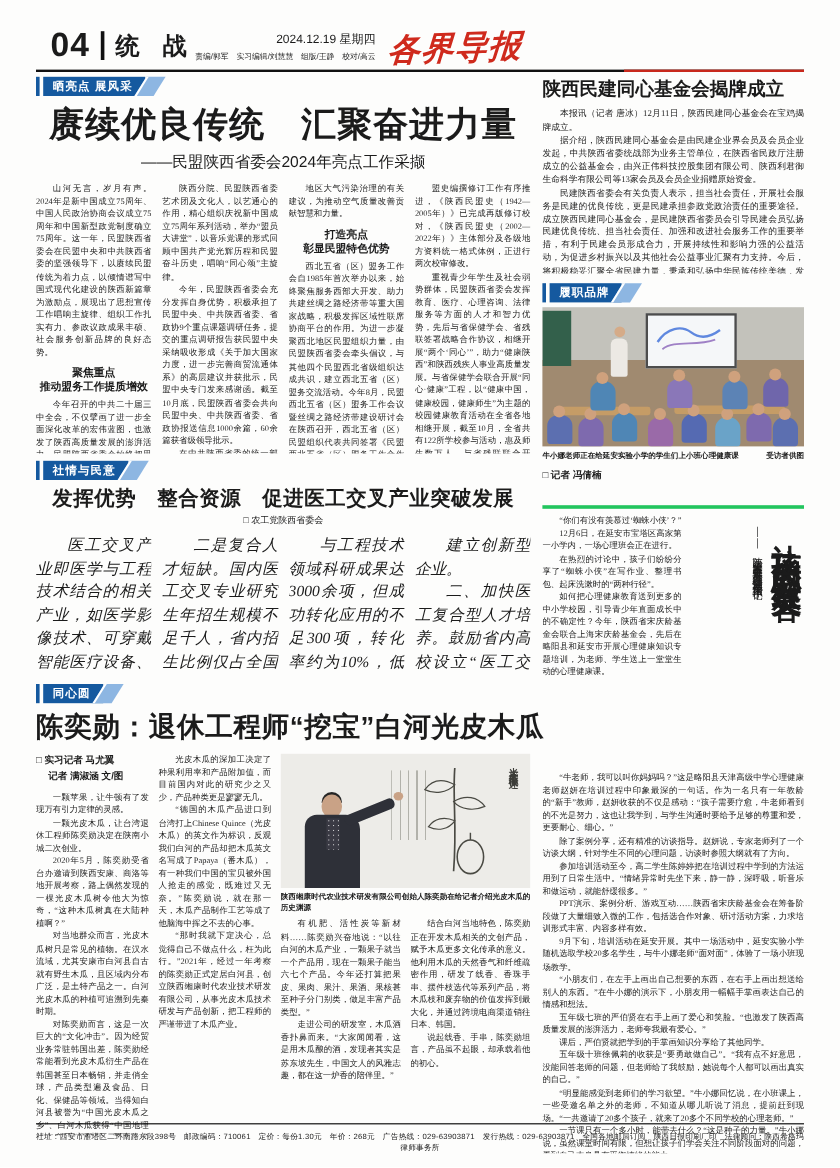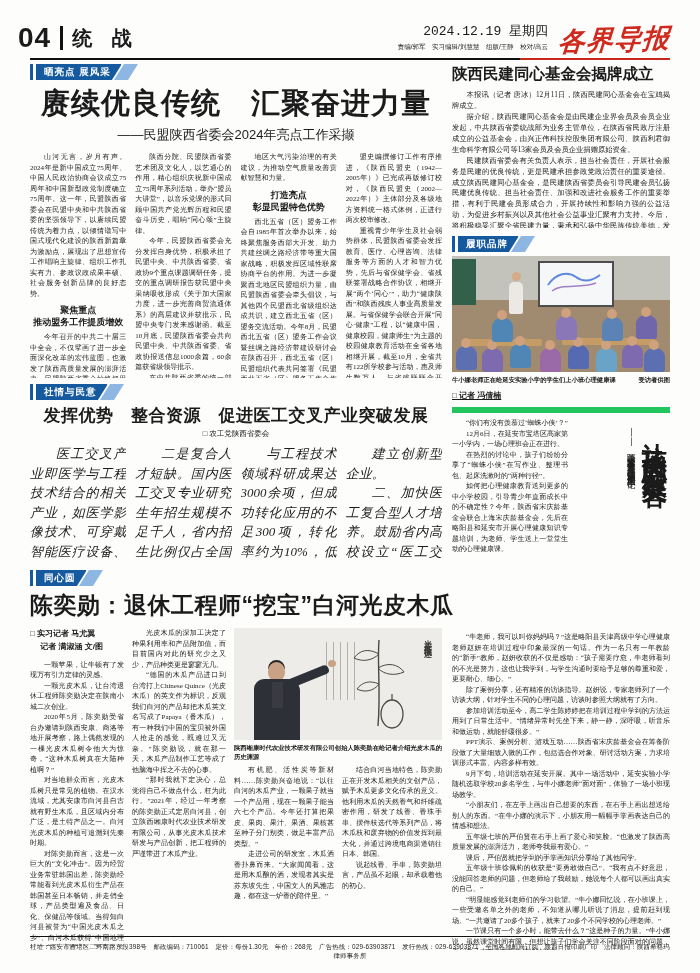--- a/index.html
+++ b/index.html
@@ -1,27 +1,27 @@
 <!DOCTYPE html>
 <html><head>
 <meta charset="utf-8">
 <style>
   html,body{margin:0;padding:0;background:#ffffff;}
   body{width:700px;height:973px;overflow:hidden;font-family:"Liberation Serif",serif;color:#1b1b1b;}
   .page{position:relative;width:700px;height:973px;background:#fdfdfc;}
 
   
-  .header{position:absolute;left:18px;right:30px;top:24px;height:30px;display:flex;justify-content:space-between;align-items:flex-end;}
+  .header{position:absolute;left:42px;right:30px;top:24px;height:30px;display:flex;align-items:flex-end;}
   .hleft{display:flex;align-items:center;gap:9px;}
   .page-no{font:bold 28px "Liberation Sans",sans-serif;letter-spacing:1px;}
   .hdivider{width:3px;height:24px;background:#111;}
   .section-name{font:bold 20px "Liberation Sans",sans-serif;letter-spacing:7px;}
   .hright{display:flex;align-items:flex-end;gap:10px;}
   .hmeta{text-align:right;padding-bottom:2px;}
-  .hdate{font-size:13px;font-family:Liberation Mono, monospace;}
+  .hdate{font-size:10px;font-family:Liberation Sans, sans-serif;}
   .hcredits{font-size:6.5px;font-family:"Liberation Sans",sans-serif;margin-top:3px;color:#222;}
   .masthead{color:#cf2a1d;font:bold 27px "Liberation Serif",serif;font-style:italic;transform:rotate(-2deg) skewX(-6deg);letter-spacing:1px;line-height:1;}
   .header-rule{position:absolute;left:30px;right:30px;top:58px;height:2px;background:#111;}
   .header-rule .red-seg{position:absolute;right:0;top:0;width:150px;height:2px;background:#c8281c;}
 
   
   .badge-wrap{display:flex;align-items:stretch;height:16px;margin-bottom:4px;}
   .badge-bar{width:3px;background:#15599f;margin-right:3px;}
   .badge-core{background:#15599f;color:#fff;font:bold 9.5px "Liberation Sans",sans-serif;display:flex;align-items:center;padding:0 10px 0 8px;letter-spacing:1px;white-space:nowrap;}
   .badge-tail{width:14px;background:#8db6e2;transform:skewX(-32deg);margin-left:-4px;border-left:2px solid #fff;}
@@ -59,21 +59,21 @@
   .chen-subcols{display:flex;gap:8px;flex:1;overflow:hidden;}
   .chen-subcol{flex:1;font-size:7px;overflow:hidden;}
 
   
   .fund-title{font:bold 15.5px "Liberation Sans",sans-serif;margin:0 0 5px;white-space:nowrap;}
   .fund-paras{font-size:7.3px;height:138px;overflow:hidden;}
 
   
   .psy{margin-top:8px;}
   .psy-caption-row{display:flex;justify-content:space-between;font-size:6.3px;font-weight:bold;margin:4px 0 5px;}
-  .psy-byline{font:bold 8px "Liberation Sans",sans-serif;border-bottom:6px solid #22c55e;padding-bottom:6px;margin-bottom:5px;text-decoration:underline;}
+  .psy-byline{font:bold 8px "Liberation Sans",sans-serif;border-bottom:3px solid #22c55e;padding-bottom:20px;margin-bottom:5px;}
   .psy-lead-row{display:flex;gap:6px;height:208px;overflow:hidden;}
   .psy-lead{width:116px;font-size:7px;overflow:hidden;}
   .vblock{flex:1;writing-mode:vertical-rl;height:208px;overflow:hidden;padding-top:4px;}
   .vtitle{font:bold 25px "Liberation Sans",sans-serif;line-height:1.25;letter-spacing:4px;}
   .vsubtitle{font-size:8.5px;line-height:1.7;letter-spacing:1px;margin-top:0;padding-top:6px;font-family:"Liberation Sans",sans-serif;}
   .psy-body{font-size:7px;height:318px;overflow:hidden;margin-top:6px;}
 
   
   .photo1{position:relative;width:100%;height:116px;background:linear-gradient(#c3c2bb 0 38%,#a08a70 38% 100%);overflow:hidden;}
   .p1-board{position:absolute;left:0;top:3px;width:24px;height:46px;background:#33604b;}

